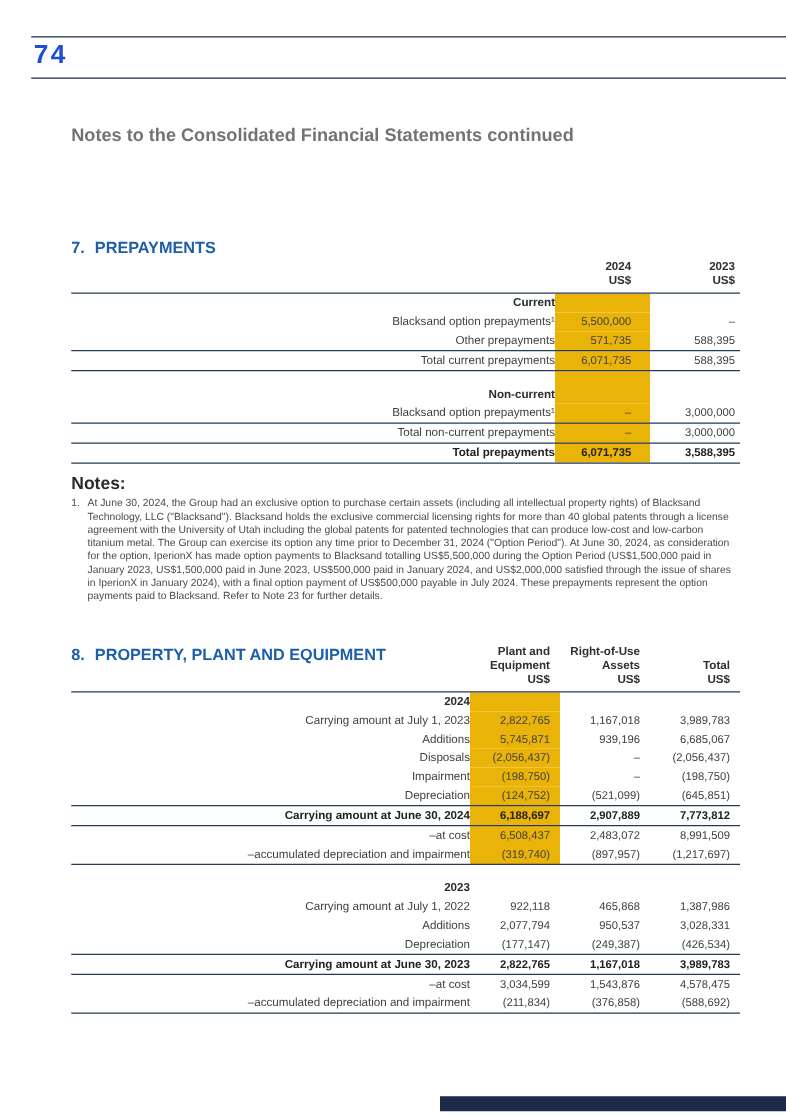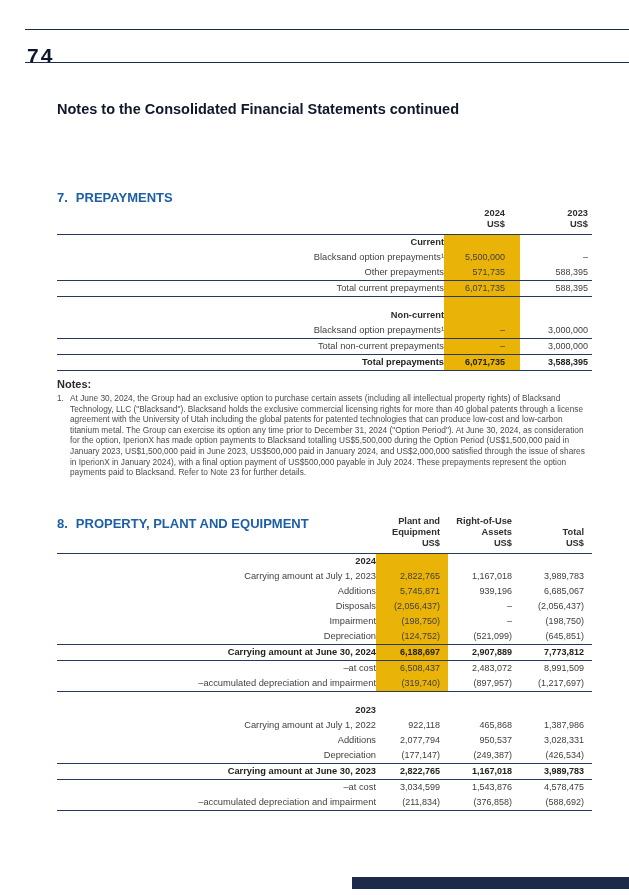--- a/index.html
+++ b/index.html
@@ -9,27 +9,27 @@
     width:629px; height:895px;
     background:#ffffff;
     font-family:"Liberation Sans", sans-serif;
     color:#3f3f3f;
     overflow:hidden;
   }
   .topline { position:absolute; left:25px; right:0; border-top:1.5px solid #1c2b4a; }
   .topline.first { top:29px; }
   .topline.second { top:62px; border-top-width:1px; }
   .pageno {
-    position:absolute; left:27px; top:44px;
-    font-size:21px; font-weight:700; letter-spacing:2px; color:#0f172a;
+    position:absolute; left:27px; top:32px;
+    font-size:21px; font-weight:700; letter-spacing:2px; color:#1d4ed8;
   }
   .content { position:absolute; left:57px; top:0; width:535px; }
   h1.doc-heading {
     position:absolute; top:101px; left:0; width:535px;
-    font-size:14.5px; font-weight:700; color:#0f172a;
+    font-size:14.5px; font-weight:700; color:#737373;
   }
   h2.sec-heading {
     position:absolute; left:0;
     font-size:13px; font-weight:700; color:#1d5fa6;
   }
   h2.sec7 { top:190px; }
   h2.sec8 { top:516px; }
   h2.sec-heading .sec-num { margin-right:8px; }
 
   table.fin { position:absolute; left:0; width:535px; border-collapse:collapse; table-layout:fixed; }
@@ -57,21 +57,21 @@
 
   table.fin tr.subheader td.lbl { font-weight:700; color:#2b2b2b; }
   table.fin tr.total td { font-weight:700; color:#222222; }
   table.fin tr.spacer td { height:11px; line-height:11px; }
   table.fin tr.rule td { border-bottom:1px solid #24395c; }
   table.fin td.hl { background:#eab308; }
   table.fin td.lbl .pfx { display:inline-block; width:11px; }
   table.fin td.lbl.dash { padding-left:7px; }
 
   .notes-block { position:absolute; top:378px; left:0; width:536px; }
-  .notes-label { font-size:11px; font-weight:700; color:#2b2b2b; margin-bottom:3px; }
+  .notes-label { font-size:14px; font-weight:700; color:#2b2b2b; margin-bottom:3px; }
   .note-item { display:flex; }
   .note-num { width:13px; flex:0 0 13px; font-size:8.3px; color:#4b4b4b; line-height:10.6px; }
   .note-text { flex:1; font-size:8.3px; color:#4b4b4b; line-height:10.6px; text-align:left; }
 
   .footer-bar {
     position:absolute; left:352px; top:877px; width:277px; height:12px;
     background:#1c2b4a;
   }
 </style>
 </head>

